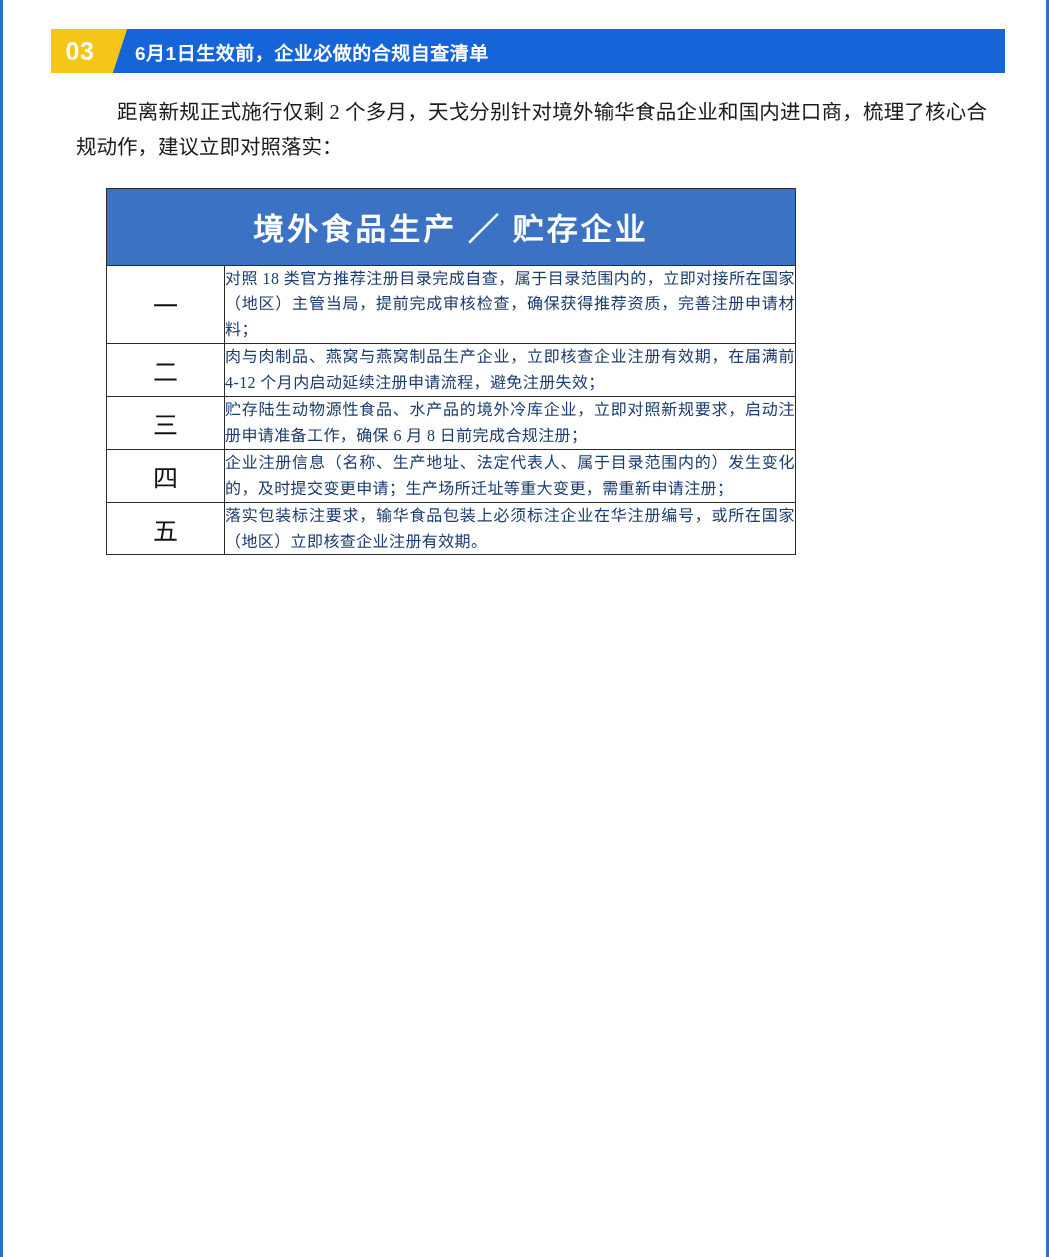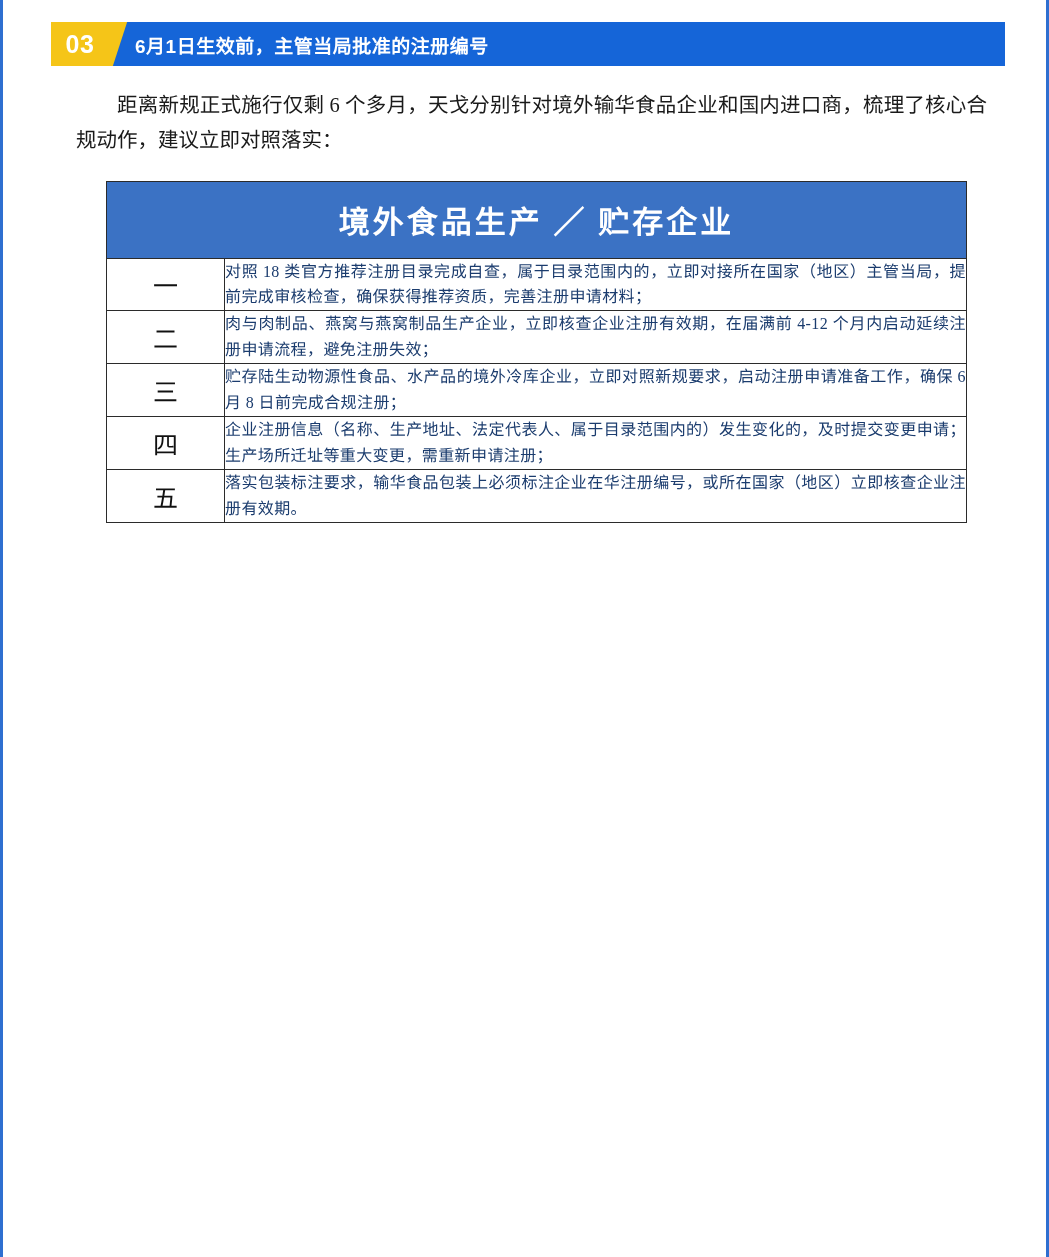--- a/index.html
+++ b/index.html
@@ -19,21 +19,21 @@
     position: absolute;
     left: 0; top: 0;
     width: 1049px;
     height: 1257px;
     box-sizing: border-box;
     border-left: 3px solid #2f6fd0;
     border-right: 3px solid #2f6fd0;
     background: #ffffff;
   }
   .page-inner {
-    padding: 0 27px;
+    padding: 7px 27px;
   }
 
   
   .section-header {
     display: flex;
     align-items: stretch;
     height: 44px;
     margin-top: 22px;
     margin-left: 21px;
     margin-right: 14px;
@@ -83,21 +83,21 @@
     line-height: 1.72;
     color: #1a1a1a;
     text-align: justify;
     text-indent: 2em;
     font-family: "Liberation Serif", "DejaVu Serif", serif;
   }
 
   
   .table-wrap {
     margin: 22px 0 0 76px;
-    width: 861px;
+    width: 690px;
   }
   table.checklist {
     border-collapse: collapse;
     width: 100%;
     table-layout: fixed;
   }
   table.checklist td, table.checklist th {
     border: 1px solid #2b2b2b;
     padding: 0;
   }
@@ -148,25 +148,25 @@
 </head>
 <body>
 
 <div class="page">
   <div class="page-inner">
 
     <div class="section-header">
       <div class="section-number">03</div>
       <div class="section-number-skew"></div>
       <div class="section-title-bar">
-        <span class="section-title-text">6月1日生效前，主管当局批准的注册编号</span>
+        <span class="section-title-text">6月1日生效前，企业必做的合规自查清单</span>
       </div>
     </div>
 
-    <p class="intro">距离新规正式施行仅剩 6 个多月，天戈分别针对境外输华食品企业和国内进口商，梳理了核心合规动作，建议立即对照落实：</p>
+    <p class="intro">距离新规正式施行仅剩 2 个多月，天戈分别针对境外输华食品企业和国内进口商，梳理了核心合规动作，建议立即对照落实：</p>
 
     <div class="table-wrap">
       <table class="checklist">
         <colgroup>
           <col class="col-action">
           <col>
         </colgroup>
         <tbody>
           <tr>
             <td class="tbl-header" colspan="2">境外食品生产 ／ 贮存企业</td>

